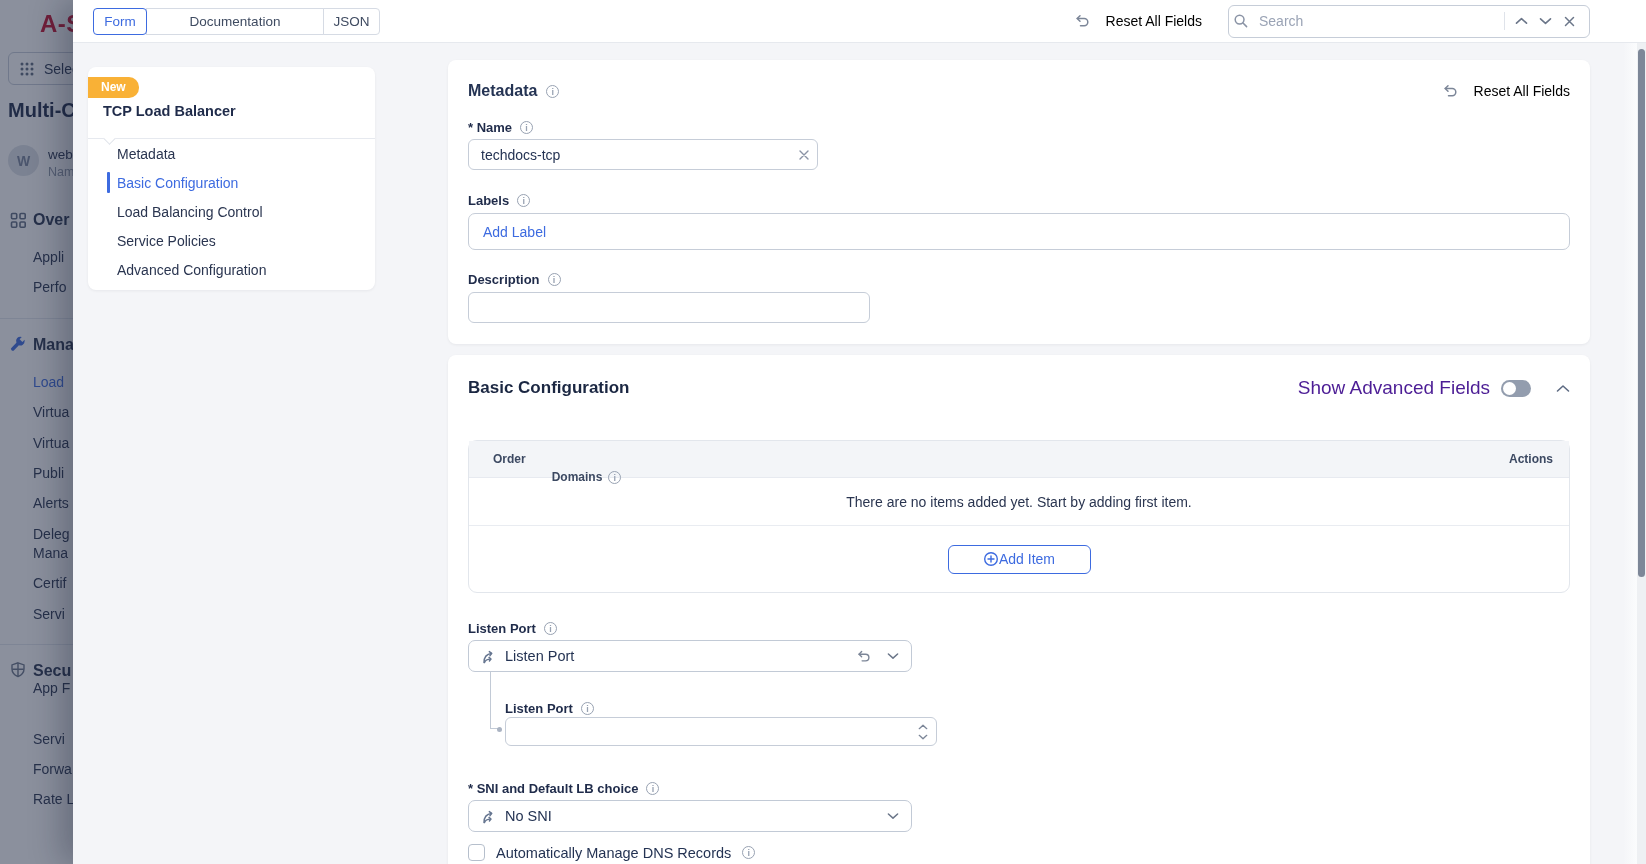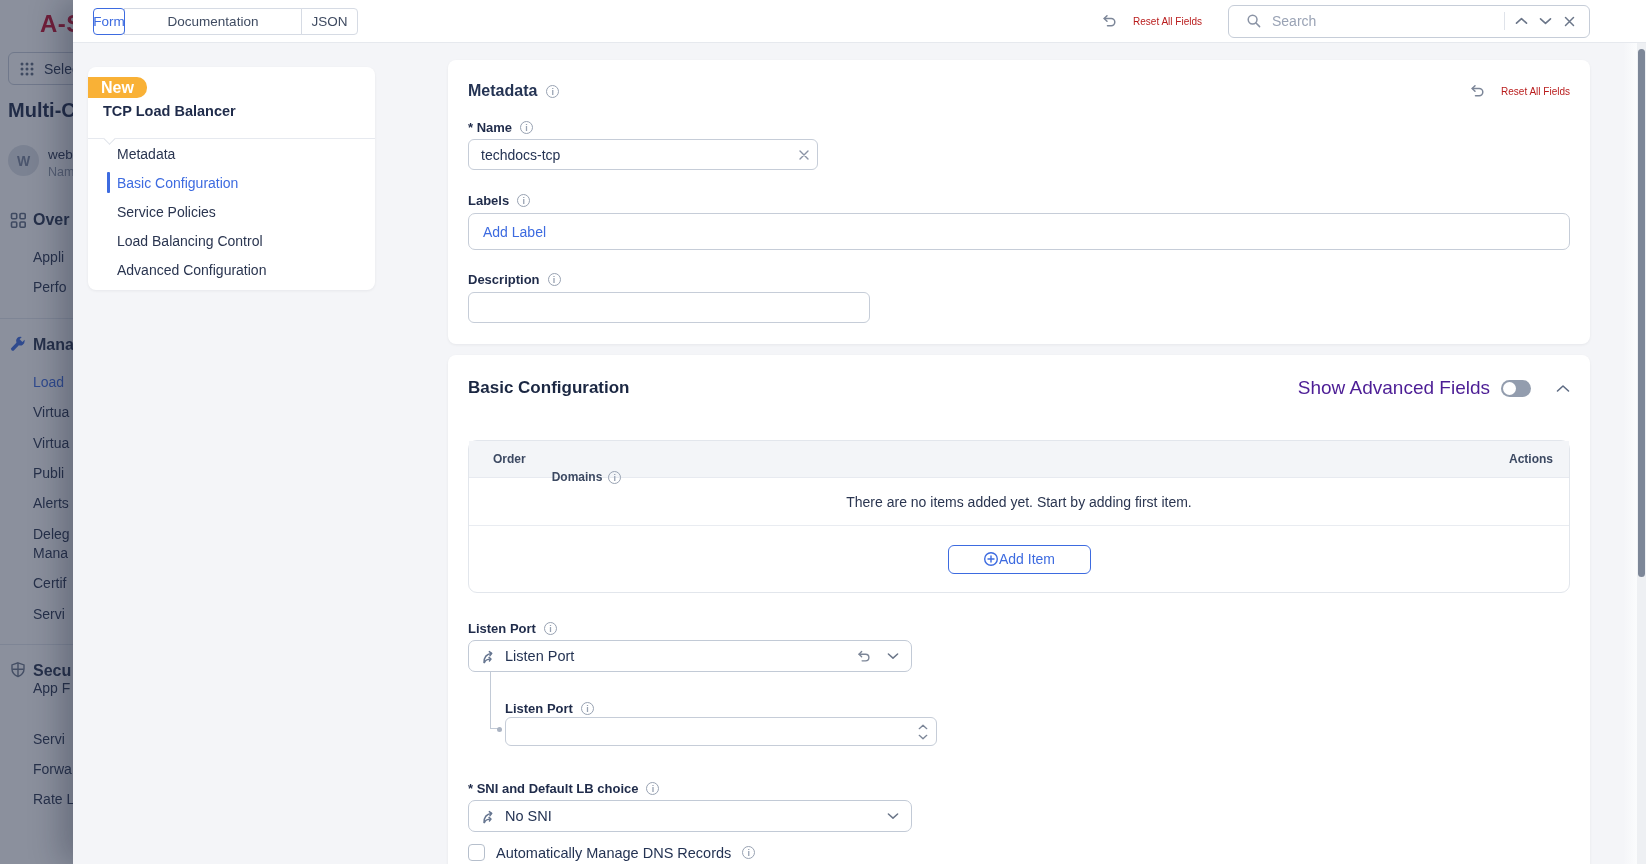--- a/index.html
+++ b/index.html
@@ -24,40 +24,40 @@
   .overlay{position:absolute;inset:0;background:rgba(35,45,70,0.53);}
 
   
   .modal{position:absolute;left:73px;top:0;right:0;bottom:0;background:#f4f5f8;box-shadow:-12px 0 30px rgba(15,23,42,.28);}
   .topbar{position:absolute;left:0;right:0;top:0;height:43px;background:#fff;border-bottom:1px solid #e6e9ee;display:flex;align-items:center;padding:0 56px 0 20px;}
   .tabs{display:flex;}
   .tab{height:27px;display:flex;align-items:center;justify-content:center;border:1px solid #d6dbe4;background:#fff;font-size:13.5px;color:#3f4b61;margin-left:-1px;cursor:pointer;}
   .tab:first-child{margin-left:0;border-radius:4px 0 0 4px;}
   .tab:last-child{border-radius:0 4px 4px 0;}
   .tab.active{border:1px solid #3d6be0;color:#3d6be0;border-radius:4px;position:relative;z-index:2;}
-  .t-form{width:32px;} .t-doc{width:178px;} .t-json{width:57px;}
-  .reset-all{margin-left:auto;display:flex;align-items:center;gap:16px;font-size:10px;color:#b91c1c;cursor:pointer;white-space:nowrap;}
-  .searchbox{margin-left:26px;width:362px;height:33px;border:1px solid #c6cdd8;border-radius:6px;background:#fff;display:flex;align-items:center;padding:0 8px 0 17px;}
+  .t-form{width:54px;} .t-doc{width:178px;} .t-json{width:57px;}
+  .reset-all{margin-left:auto;display:flex;align-items:center;gap:16px;font-size:14px;color:#000000;cursor:pointer;white-space:nowrap;}
+  .searchbox{margin-left:26px;width:362px;height:33px;border:1px solid #c6cdd8;border-radius:6px;background:#fff;display:flex;align-items:center;padding:0 8px 0 4px;}
   .searchbox input{flex:1;min-width:0;border:none;outline:none;font-family:"Liberation Sans",sans-serif;font-size:14px;color:#243353;background:transparent;}
   .searchbox input::placeholder{color:#9aa3b5;}
   .sdiv{width:1px;height:18px;background:#dfe3ea;margin:0 4px;}
   .sbtn{width:24px;height:24px;display:flex;align-items:center;justify-content:center;color:#6b7689;cursor:pointer;}
 
   .content{position:absolute;left:0;right:0;top:43px;bottom:0;overflow:hidden;}
 
   
   .scrollbar{position:absolute;right:0;top:43px;bottom:0;width:9px;background:#eef0f3;}
   .scroll-thumb{position:absolute;left:1px;top:6px;width:7px;height:528px;border-radius:4px;background:#7d8798;}
   .scroll-fade{position:absolute;right:9px;top:43px;bottom:0;width:14px;background:linear-gradient(to right,rgba(255,255,255,0),#fbfcfd);}
 
   .card{position:absolute;background:#fff;border-radius:8px;box-shadow:0 1px 3px rgba(16,24,40,.06);}
 
   
   .wizard{left:15px;top:24px;width:287px;height:223px;}
-  .badge{position:absolute;left:0;top:10px;height:21px;line-height:21px;padding:0 13px;border-radius:0 10px 10px 0;background:#f9b136;color:#fff;font-size:16px;font-weight:700;}
+  .badge{position:absolute;left:0;top:10px;height:21px;line-height:21px;padding:0 13px;border-radius:0 10px 10px 0;background:#f9b136;color:#fff;font-size:12px;font-weight:700;}
   .wiz-title{position:absolute;left:15px;top:36px;font-size:14.5px;font-weight:700;color:#1f2b4a;}
   .wiz-div{position:absolute;left:0;right:0;top:71px;height:1px;background:#e6e9ef;}
   .wiz-notch{position:absolute;left:17px;top:67px;width:9px;height:9px;background:#fff;border-right:1px solid #dfe3ea;border-bottom:1px solid #dfe3ea;transform:rotate(45deg);z-index:2;}
   .steps{position:absolute;left:0;right:0;top:72px;}
   .step{position:relative;height:29px;display:flex;align-items:center;padding-left:29px;font-size:14px;color:#2a3550;cursor:pointer;}
   .step.active{color:#3d6be0;}
   .step.active::before{content:"";position:absolute;left:19px;top:4px;bottom:4px;width:3px;background:#3d6be0;border-radius:1px;}
 
   
   .meta{left:375px;top:17px;width:1142px;height:284px;}
@@ -226,22 +226,22 @@
     <div class="content">
 
       <div class="card wizard">
         <div class="badge">New</div>
         <div class="wiz-title">TCP Load Balancer</div>
         <div class="wiz-div"></div>
         <div class="wiz-notch"></div>
         <div class="steps">
           <div class="step">Metadata</div>
           <div class="step active">Basic Configuration</div>
+          <div class="step">Load Balancing Control</div>
           <div class="step">Service Policies</div>
-          <div class="step">Load Balancing Control</div>
           <div class="step">Advanced Configuration</div>
         </div>
       </div>
 
       <div class="card meta">
         <div class="card-head">
           <div class="card-title">
             <span>Metadata</span>
             <span class="info"></span>
           </div>

